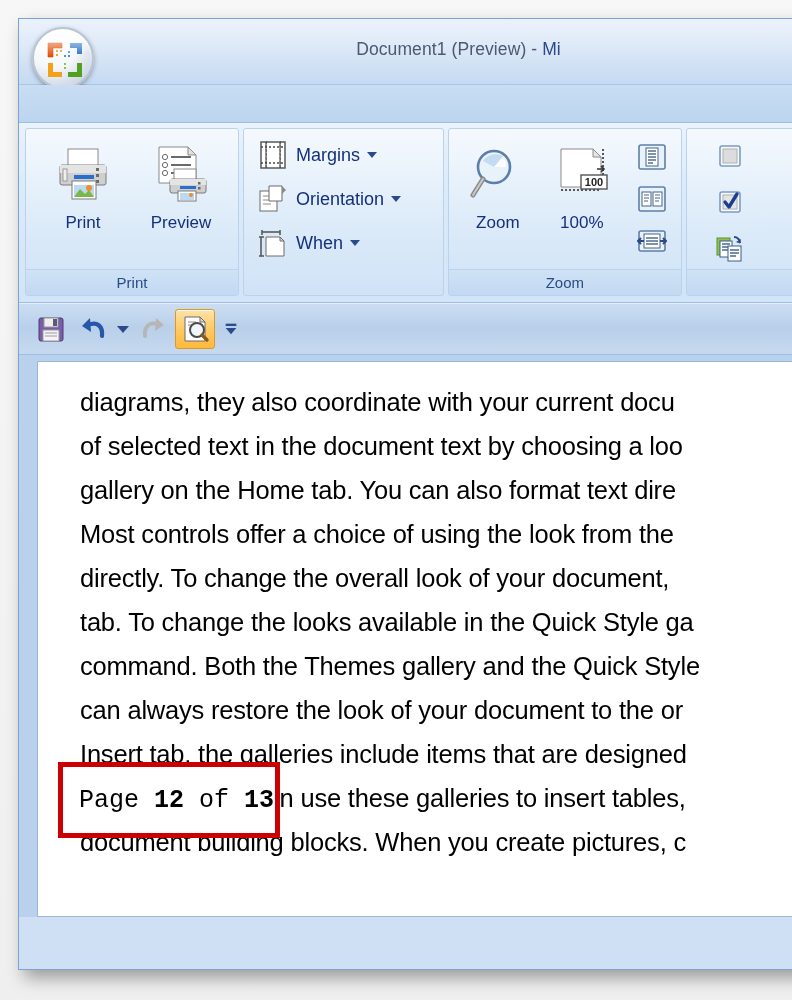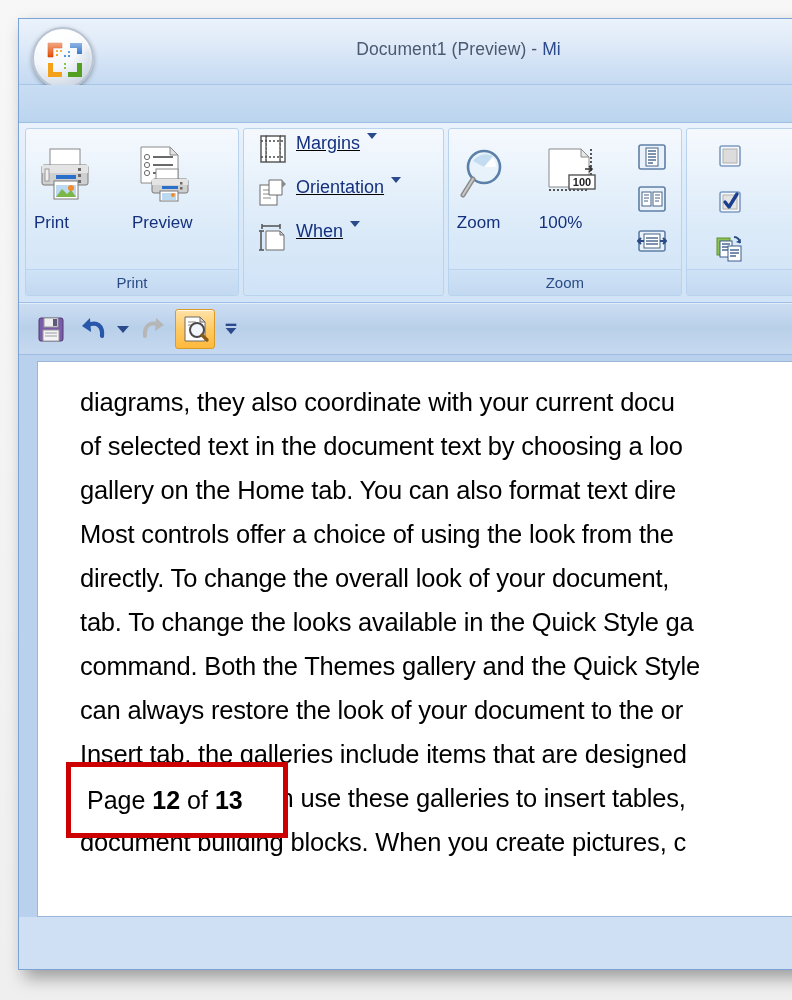--- a/index.html
+++ b/index.html
@@ -127,32 +127,31 @@
   }
   .dlg-launcher::after{
     content:""; position:absolute; left:3px; top:3px; width:8px; height:8px;
     background:#2a4b86;
     clip-path: polygon(0 0,100% 0,100% 100%,70% 100%,70% 40%,0 40%);
     opacity:.8;
   }
 
   .big-btn {
     width: 98px;
-    display: flex; flex-direction: column; align-items: flex-start;
+    display: flex; flex-direction: column; align-items: center;
     padding-top: 8px;
     border-radius: 3px;
   }
   .big-btn .lbl { margin-top: 8px; font-size: 17px; color:#15317e; }
   .big-icon { width: 62px; height: 62px; display:block; }
 
   .mid-btn {
-    display: flex; 
+    display: flex; align-items: center;
     height: 44px; padding: 0 6px;
     border-radius: 3px;
-    text-decoration: underline;
   }
   .mid-btn .mlbl { font-size: 18px; color:#15317e; margin-left: 8px; }
   .mid-btn .caret {
     margin-left: 7px;
     width: 0; height: 0;
     border-left: 5px solid transparent;
     border-right: 5px solid transparent;
     border-top: 6px solid #2b4a8b;
   }
   .mid-icon { width: 30px; height: 32px; }
@@ -221,26 +220,27 @@
     line-height: 44px;
     color: #000;
     white-space: nowrap;
     letter-spacing: -.2px;
   }
   #doc-text p { white-space: nowrap; overflow: hidden; }
 
   
   #page-number-annotation {
     position: absolute;
-    left: 28px; top: 400px;
+    left: 20px; top: 400px;
     width: 222px; height: 76px;
     border: 5px solid #cc0000;
     background: #ffffff;
     display: flex; align-items: center;
     padding-left: 16px;
+    font-family: Liberation Mono, monospace;
   }
   #page-number-annotation .pn {
     font-size: 25px;
     color: #000;
     white-space: nowrap;
   }
   #page-number-annotation .pn b { font-weight: bold; }
 </style>
 </head>
 <body>

